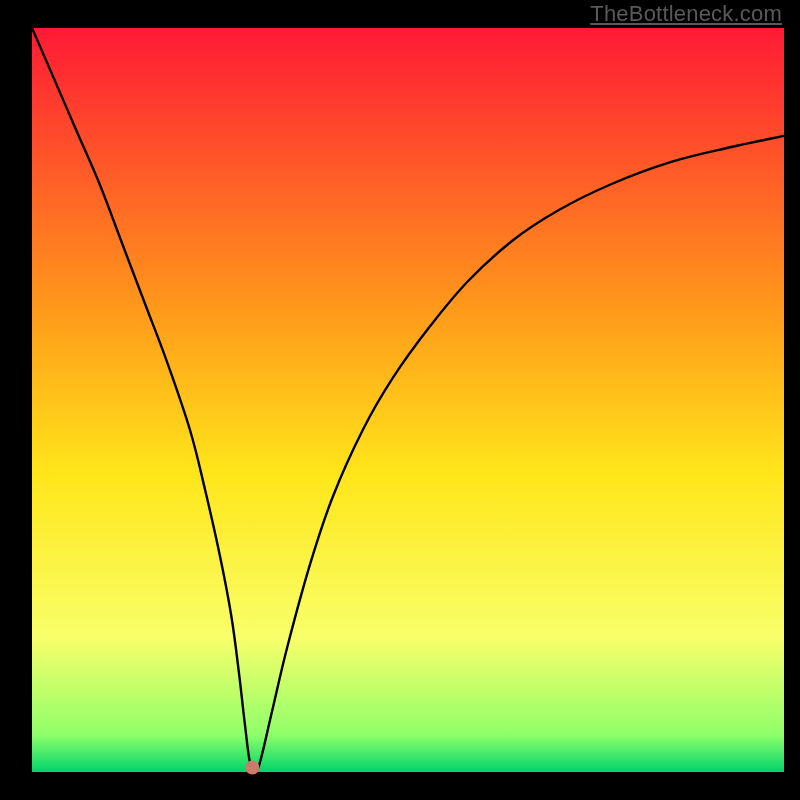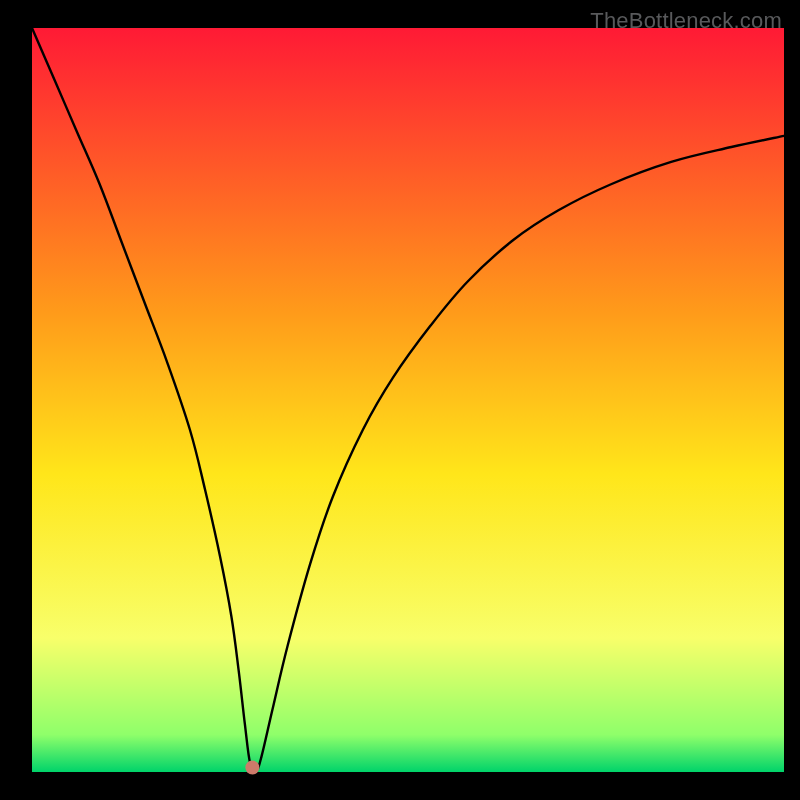--- a/index.html
+++ b/index.html
@@ -11,27 +11,28 @@
     overflow: hidden;
   }
   .container {
     position: relative;
     width: 800px;
     height: 800px;
     background: #000;
   }
   .watermark {
     position: absolute;
-    top: 8px;
+    top: 1px;
     right: 18px;
     font-family: Arial, Helvetica, sans-serif;
     font-size: 22px;
     font-weight: 500;
     color: #58595b;
     letter-spacing: 0.2px;
+    text-decoration: underline;
   }
   svg {
     position: absolute;
     left: 0;
     top: 0;
   }
 </style>
 </head>
 <body>
 <div class="container">

